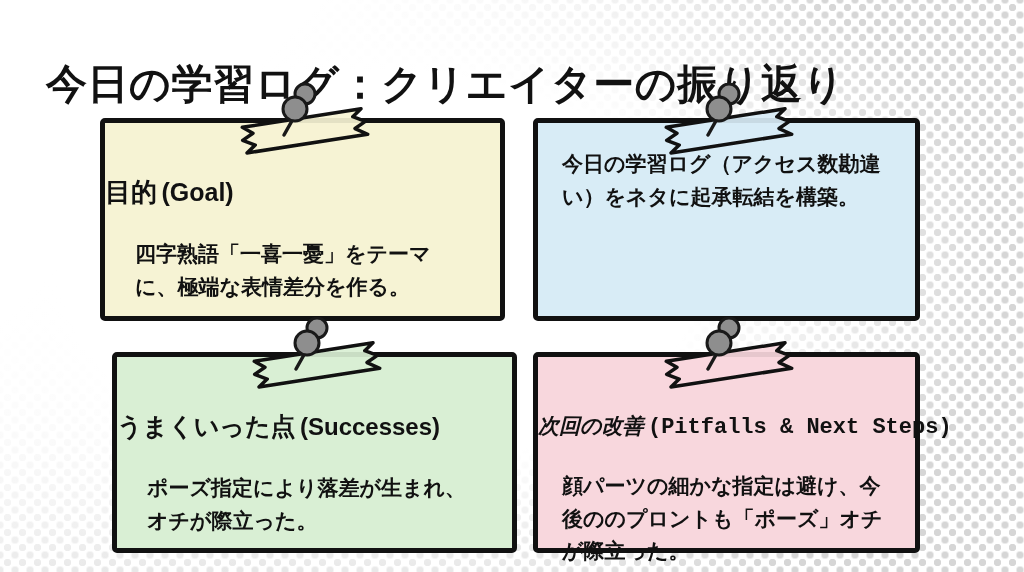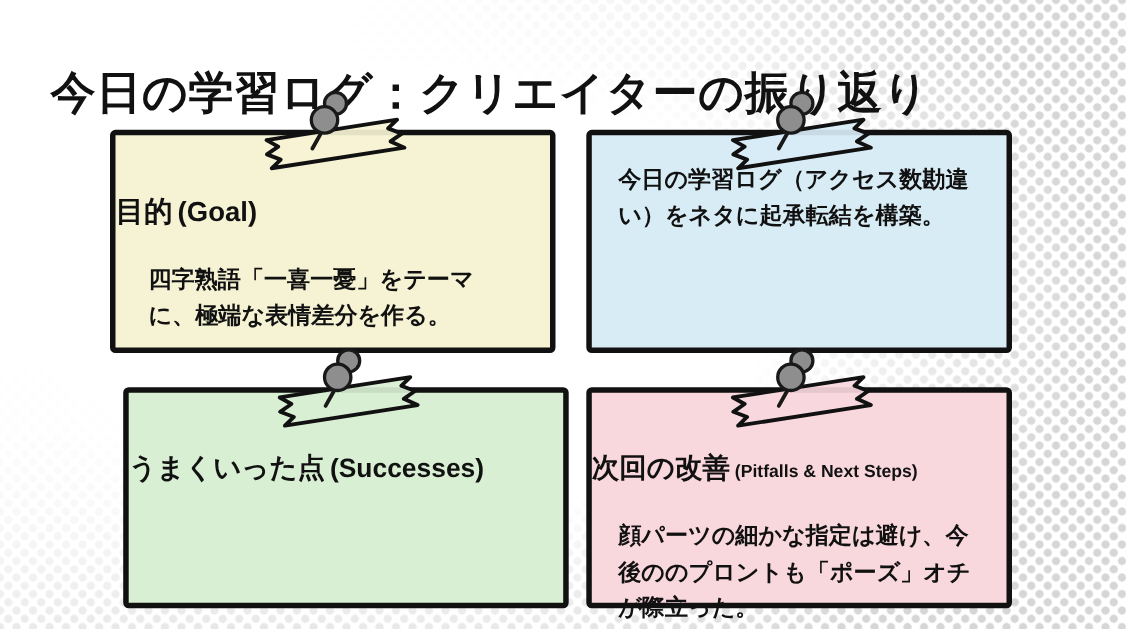--- a/index.html
+++ b/index.html
@@ -75,22 +75,22 @@
     margin-top: 52px;
     font-weight: 800;
     color: #111111;
     white-space: nowrap;
     line-height: 34px;
   }
   .card-title .ja { font-size: 26px; }
   .card-title .en { font-size: 25px; }
   .card-successes .card-title .ja    { font-size: 25px; }
   .card-successes .card-title .en    { font-size: 24px; }
-  .card-improvements .card-title .ja { font-size: 25px; }
-  .card-improvements .card-title .en { font-size: 16px; }
+  .card-improvements .card-title .ja { font-size: 21px; font-style: italic; }
+  .card-improvements .card-title .en { font-size: 22px; font-family: Liberation Mono, monospace; }
 
   .card-body {
     margin-top: 25px;
     padding: 0 24px;
     font-size: 21px;
     font-weight: 700;
     color: #111111;
     line-height: 1.55;
     text-align: left;
   }
@@ -146,20 +146,21 @@
         <g>
           <line x1="80" y1="36" x2="71" y2="52" stroke="#191919" stroke-width="3.5" stroke-linecap="round"></line>
           <circle cx="92" cy="11" r="10" fill="#8e8e8e" stroke="#191919" stroke-width="3"></circle>
           <circle cx="82" cy="26" r="12" fill="#8e8e8e" stroke="#191919" stroke-width="3"></circle>
         </g>
       </svg>
       <div class="card-title">
         <span class="ja">うまくいった点</span>
         <span class="en">(Successes)</span>
       </div>
+      <div class="card-body">ポーズ指定により落差が生まれ、オチが際立った。</div>
     </div>
 
     <div class="card card-improvements">
       <svg class="tape" width="180" height="76" viewBox="0 0 180 76">
         <g transform="rotate(-6 90 48)">
           <path class="tape-shape" d="M30,38 L150,32 L141,39 L153,45 L142,51 L154,58 L32,64 L41,57 L29,51 L40,45 Z" fill-opacity="0.92" stroke="#111" stroke-width="3.5" stroke-linejoin="round"></path>
         </g>
         <g>
           <line x1="80" y1="36" x2="71" y2="52" stroke="#191919" stroke-width="3.5" stroke-linecap="round"></line>
           <circle cx="92" cy="11" r="10" fill="#8e8e8e" stroke="#191919" stroke-width="3"></circle>

